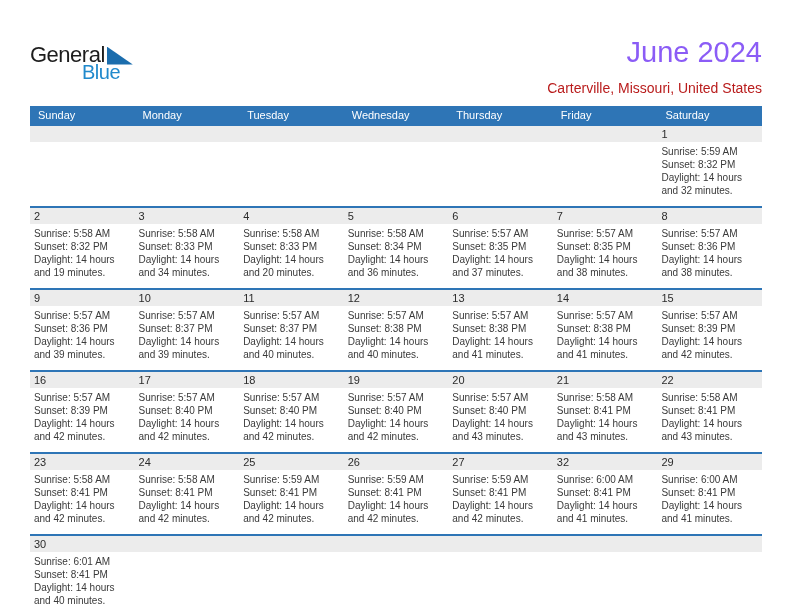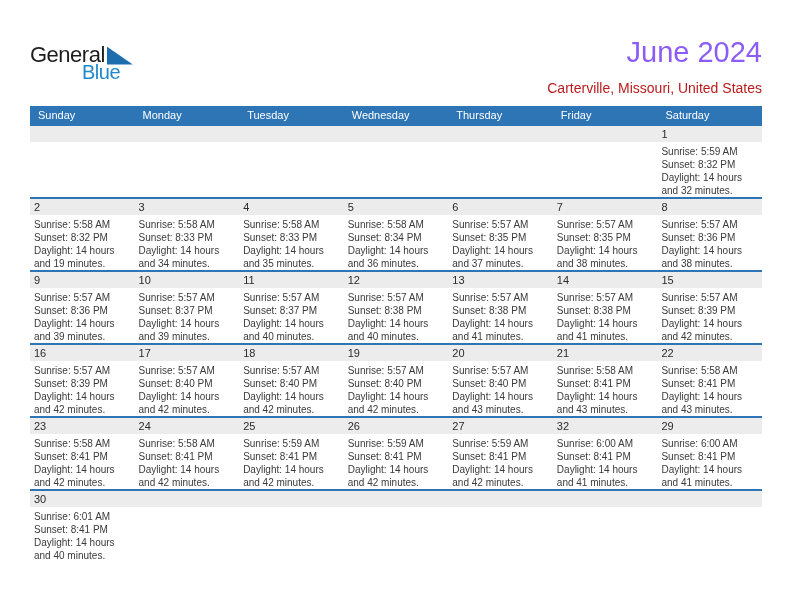--- a/index.html
+++ b/index.html
@@ -50,21 +50,21 @@
     display: grid; grid-template-columns: repeat(7, 1fr);
     border-top: 2px solid var(--divider);
   }
   .cell { min-width: 0; }
   .num {
     background: var(--band);
     height: 16px;
     font-size: 11px; color: #2b2b2b;
     padding: 2px 0 0 4px;
   }
-  .details { height: 55px; padding: 3px 1px 16px 4px; }
+  .details { height: 64px; padding: 3px 1px 16px 4px; }
   .dline { font-size: 10px; line-height: 13px; color: var(--text); white-space: nowrap; }
 </style>
 </head>
 <body>
 
 <div class="page">
 
   <div class="logo">
     <div class="logo-line1">
       <span class="logo-general">General</span>
@@ -142,21 +142,21 @@
               <div class="dline">Daylight: 14 hours</div>
               <div class="dline">and 34 minutes.</div>
             </div>
           </div>
           <div class="cell">
             <div class="num">4</div>
             <div class="details">
               <div class="dline">Sunrise: 5:58 AM</div>
               <div class="dline">Sunset: 8:33 PM</div>
               <div class="dline">Daylight: 14 hours</div>
-              <div class="dline">and 35 minutes.</div>
+              <div class="dline">and 20 minutes.</div>
             </div>
           </div>
           <div class="cell">
             <div class="num">5</div>
             <div class="details">
               <div class="dline">Sunrise: 5:58 AM</div>
               <div class="dline">Sunset: 8:34 PM</div>
               <div class="dline">Daylight: 14 hours</div>
               <div class="dline">and 36 minutes.</div>
             </div>

